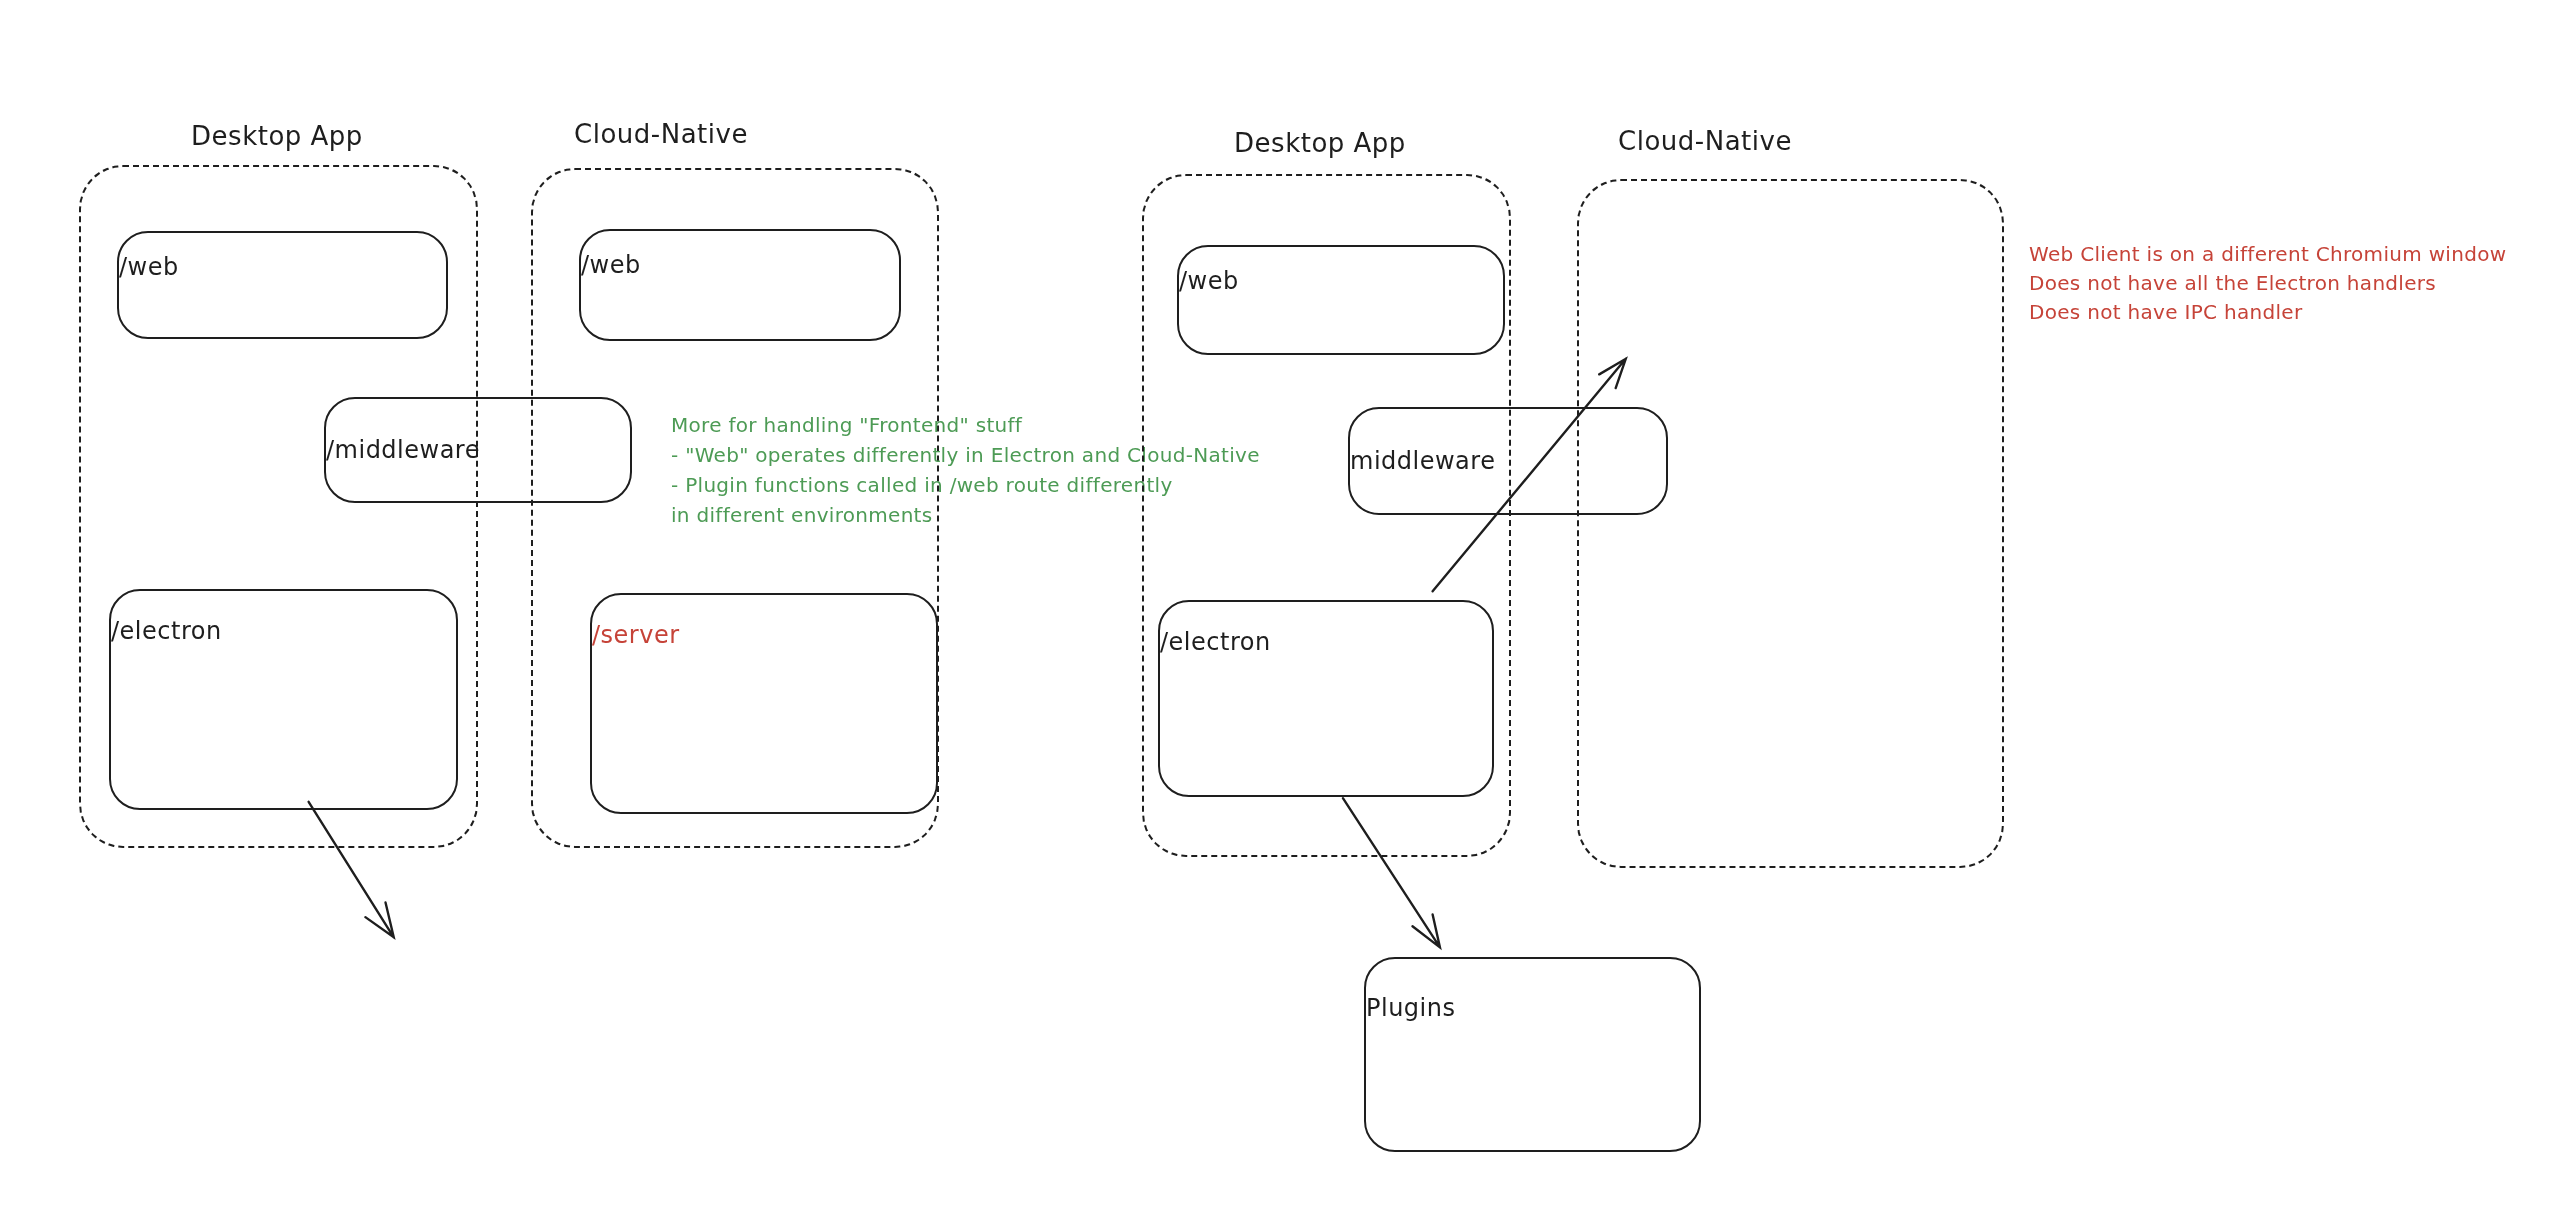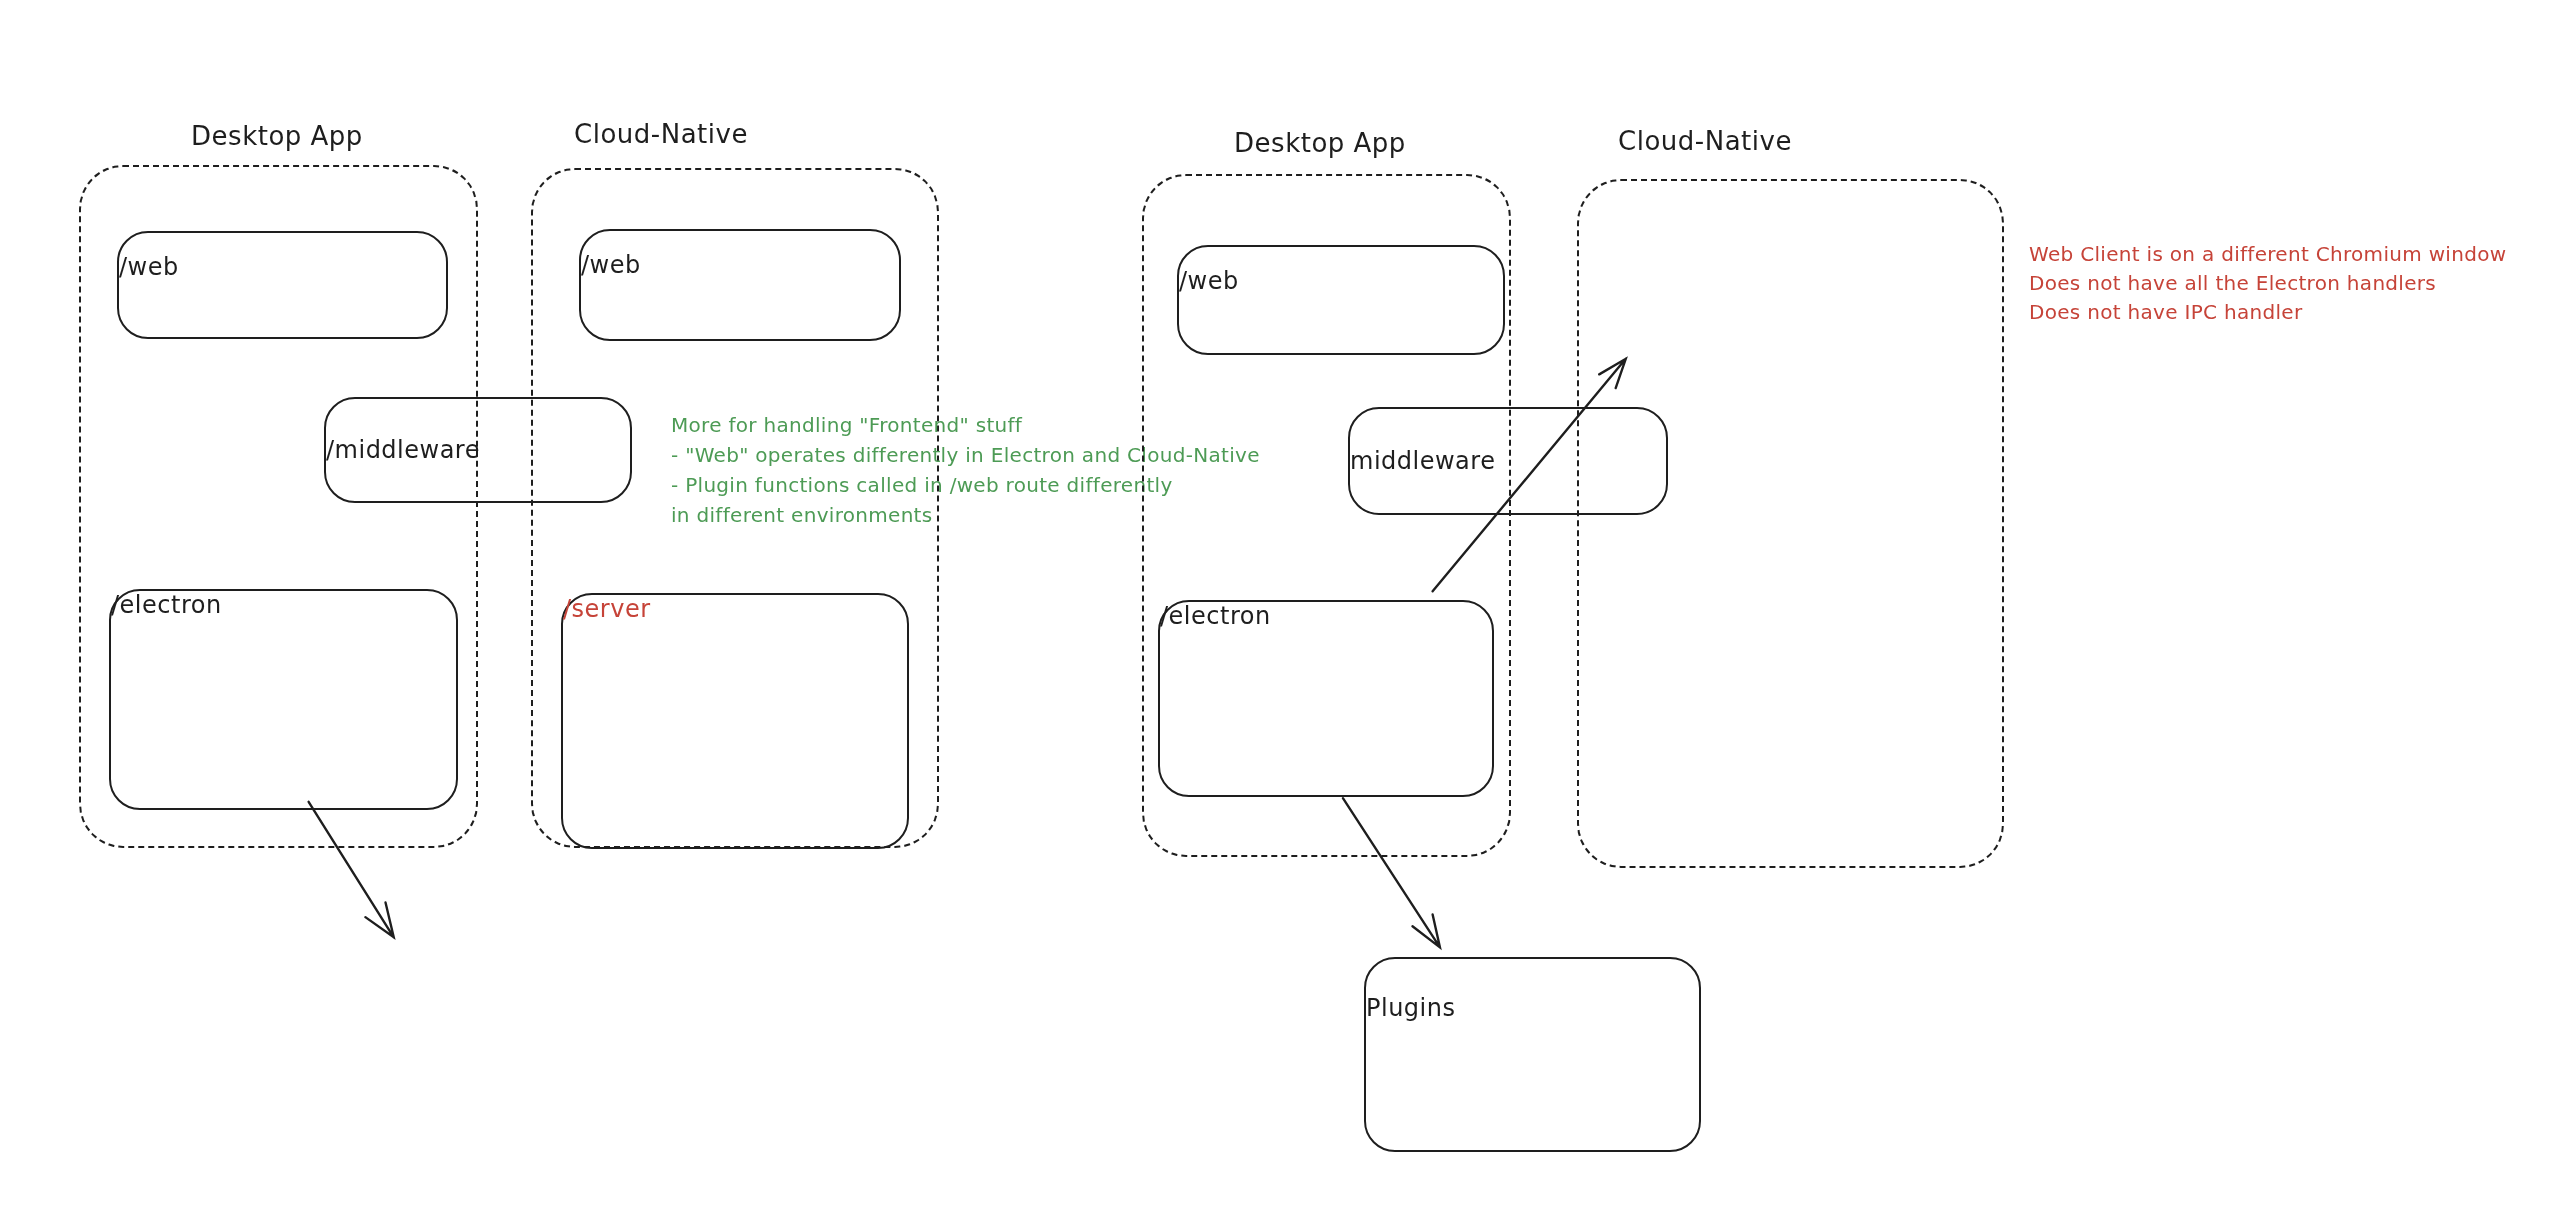--- a/index.html
+++ b/index.html
@@ -13,21 +13,21 @@
   }
   .dashed{
     position:absolute;border:2.4px dashed #1e1e1e;border-radius:44px;background:transparent;
   }
   .node{
     position:absolute;border:2.2px solid #1e1e1e;border-radius:31px;background:transparent;
     display:flex;flex-direction:column;align-items:flex-start;box-sizing:border-box;
   }
   .node span{font-size:24px;letter-spacing:0.5px;white-space:nowrap;}
   .pt-sm{padding-top:20px;}
-  .pt-md{}
+  .pt-md{padding-top:26px;}
   .pt-lg{padding-top:35px;}
   .v-center{justify-content:center;}
   .red{color:#c64338;}
   .green{color:#4d9b55;}
   .note{position:absolute;font-size:20px;line-height:30px;letter-spacing:0.3px;white-space:nowrap;}
   .note.red-note{line-height:29px;}
   .localhost-extra{
     margin-top:14.6px;align-self:flex-end;margin-right:29px;font-size:21px;
   }
   svg.arrows{position:absolute;left:0;top:0;pointer-events:none;}
@@ -52,21 +52,21 @@
   </div>
 
   <div class="node v-center" style="left:324px;top:397px;width:308px;height:106px">
     <span>/middleware</span>
   </div>
 
   <div class="node pt-md" style="left:109px;top:589px;width:349px;height:221px">
     <span>/electron</span>
   </div>
 
-  <div class="node pt-md" style="left:561px;top:593px;width:348px;height:256px">
+  <div class="node pt-md" style="left:590px;top:593px;width:348px;height:221px">
     <span class="red">/server</span>
   </div>
 
 
   <div class="note green" style="left:671px;top:410px">
     <div>More for handling "Frontend" stuff</div>
     <div>- "Web" operates differently in Electron and Cloud-Native</div>
     <div>- Plugin functions called in /web route differently</div>
     <div>in different environments</div>
   </div>

